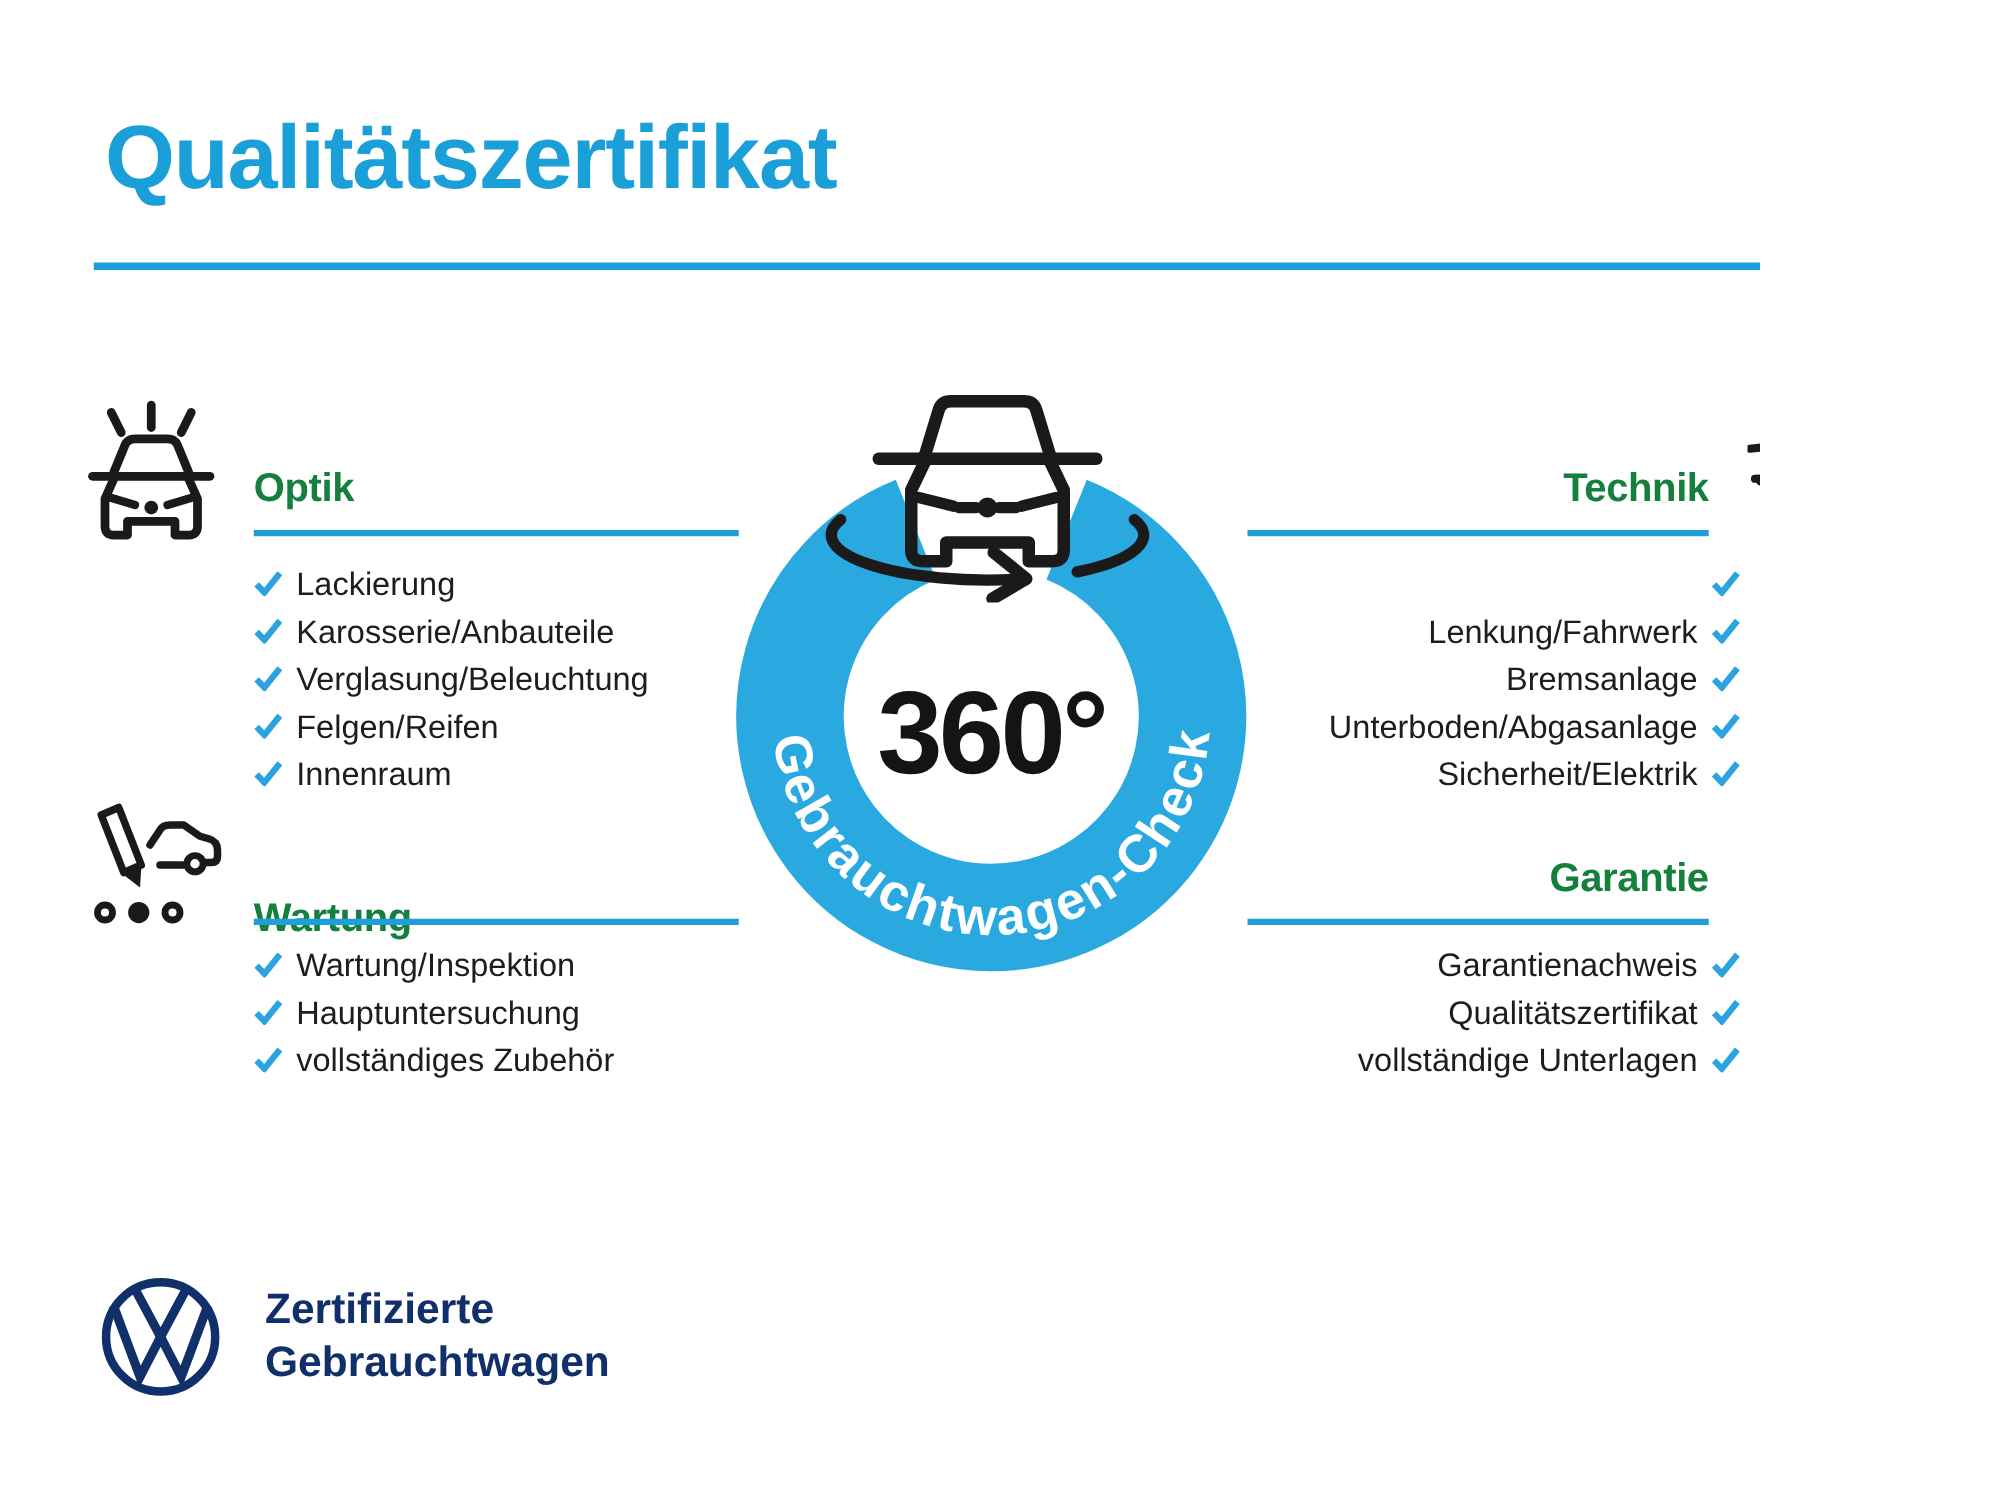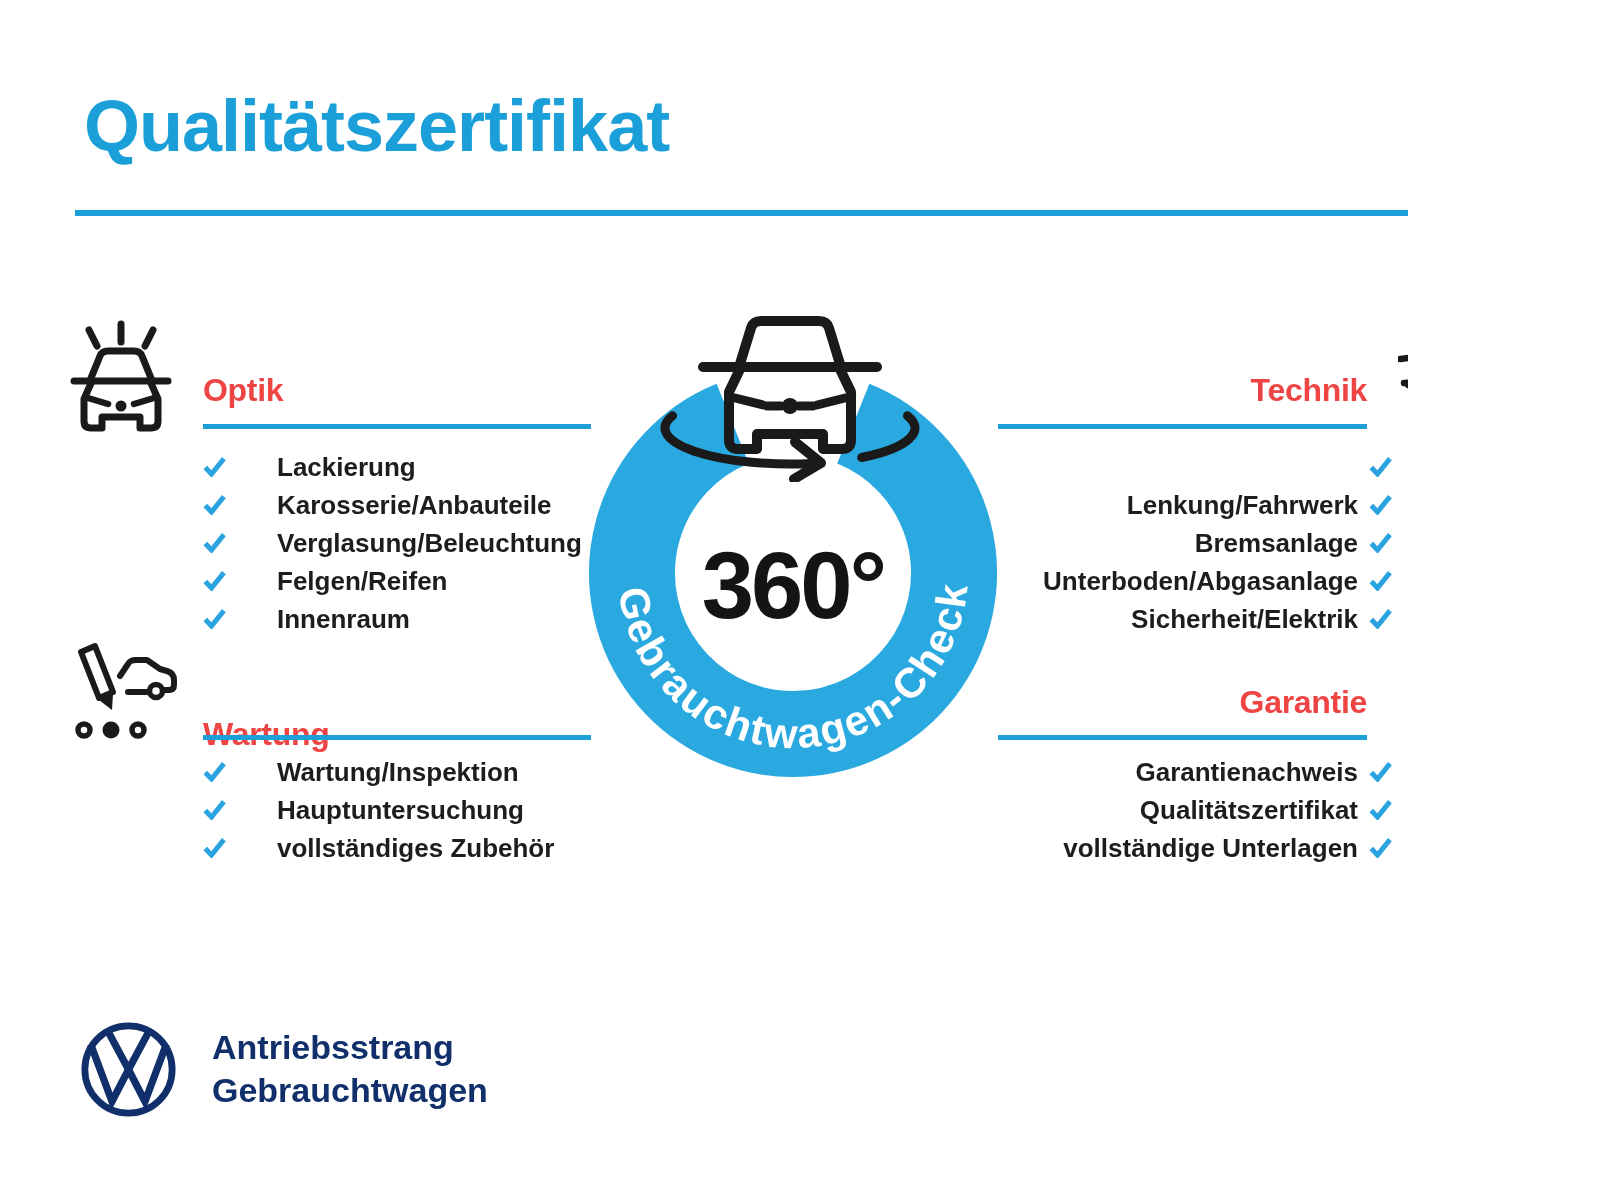--- a/index.html
+++ b/index.html
@@ -8,28 +8,28 @@
     font-family:"Liberation Sans", sans-serif;overflow:hidden;
   }
   .abs{position:absolute;}
   
   .title{
     left:84px;top:85px;font-size:72px;font-weight:700;letter-spacing:-1px;
     color:#1b9fd9;white-space:nowrap;
   }
   .toprule{left:75px;top:210px;width:1473px;height:6px;background:#1b9fd9;}
   
-  .sec-title{font-size:32px;font-weight:700;color:#ef4444;letter-spacing:-0.3px;white-space:nowrap;}
+  .sec-title{font-size:32px;font-weight:700;color:#15803d;letter-spacing:-0.3px;white-space:nowrap;}
   .sec-title.rt{text-align:right;}
   .underline{height:5px;background:#1f9fd8;}
   
   .list{list-style:none;margin:0;padding:0;}
   .row{display:flex;align-items:center;height:38px;gap:11px;}
   .row.r{justify-content:flex-end;}
-  .lbl{font-size:26px;font-weight:700;color:#1d1d1b;white-space:nowrap;margin-left:40px;}
+  .lbl{font-size:26px;font-weight:400;color:#1d1d1b;white-space:nowrap;}
   .chk{width:23px;height:20px;flex:0 0 auto;}
   .chk path{fill:none;stroke:#2aa3e0;stroke-width:5;stroke-linecap:butt;stroke-linejoin:miter;}
   
   .ringarc{fill:none;stroke:#2aa9e1;stroke-width:86;}
   .ringtext{font-size:42px;font-weight:700;fill:#ffffff;letter-spacing:2px;}
   .degrees{
     left:583px;top:520px;width:420px;text-align:center;
     font-size:94px;font-weight:700;letter-spacing:-3px;color:#141414;line-height:104px;margin-top:14px;
   }
   
@@ -211,17 +211,17 @@
         </svg>
       </li>
   </ul>
 
   <svg class="abs" style="left:80px;top:1021px" width="97" height="97" viewBox="0 0 100 100">
     <circle class="vw" cx="50" cy="50" r="45" stroke-width="7"></circle>
     <path class="vw" stroke-width="7.5" stroke-linejoin="miter" d="M28 9 L50 50 L72 9"></path>
     <path class="vw" stroke-width="7.5" stroke-linejoin="miter" d="M11 24 L33 83 L50 50 L67 83 L89 24"></path>
   </svg>
   <div class="abs brand">
-    <div>Antriebsstrang</div>
+    <div>Zertifizierte</div>
     <div>Gebrauchtwagen</div>
   </div>
 
 </div>
 
 </body></html>

